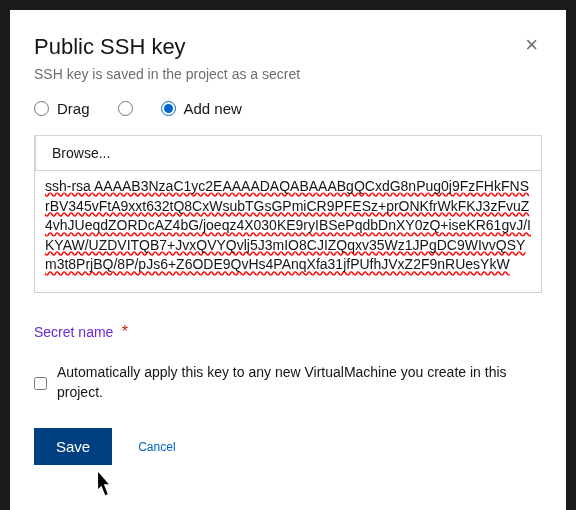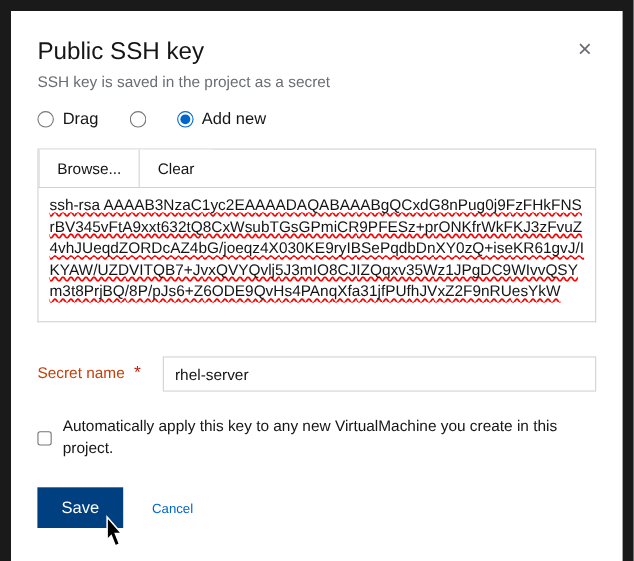--- a/index.html
+++ b/index.html
@@ -10,21 +10,21 @@
 .close-btn { background: none; border: none; font-size: 22px; color: #6a6e73; cursor: pointer; line-height: 1; padding: 0 4px; }
 .desc { color: #6a6e73; font-size: 14px; margin-bottom: 18px; }
 .radio-row { display: flex; gap: 28px; margin-bottom: 18px; }
 .radio-opt { display: flex; align-items: center; gap: 8px; font-size: 15px; color: #151515; }
 .radio-opt input[type="radio"] { width: 15px; height: 15px; accent-color: #0066cc; }
 .upload-row { display: flex; border: 1px solid #d2d2d2; margin-bottom: 0; }
 .upload-drop { flex: 1; padding: 9px 12px; color: #6a6e73; font-size: 14px; background: #fafafa; }
 .upload-btn { background: #fff; border: none; border-left: 1px solid #d2d2d2; padding: 9px 16px; font-size: 14px; color: #151515; cursor: pointer; }
 .ssh-textarea { width: 100%; height: 122px; border: 1px solid #d2d2d2; border-top: none; padding: 6px 10px; font-family: Arial, sans-serif; font-size: 14px; color: #151515; resize: none; overflow-y: scroll; line-height: 1.4; word-break: break-all; text-decoration: underline wavy red; text-decoration-skip-ink: none; }
 .field-row { display: flex; align-items: center; gap: 20px; margin-top: 26px; }
-.field-label { font-size: 14px; color: #c2410c; white-space: nowrap; }
+.field-label { font-size: 14px; color: #6d28d9; white-space: nowrap; }
 .req { color: #c9190b; margin-left: 4px; }
 .text-input { flex: 1; border: 1px solid #d2d2d2; padding: 7px 10px; font-size: 14px; color: #151515; }
 .check-row { display: flex; align-items: center; gap: 10px; margin-top: 22px; font-size: 14px; color: #151515; line-height: 1.4; }
 .check-row input { margin-top: 2px; }
 .footer { display: flex; gap: 26px; margin-top: 26px; }
 .btn-primary { background: #004080; color: #fff; border: none; padding: 10px 22px; font-size: 15px; cursor: pointer; }
 .btn-link { background: none; border: none; color: #0066cc; font-size: 12px; cursor: pointer; }
 .cursor { position: absolute; left: 88px; top: 468px; pointer-events: none; }
 .cursor svg { width: 30px; height: 36px; }
 </style>
@@ -51,31 +51,29 @@
       <input type="radio" name="src" style="">
     </label>
     <label class="radio-opt">
       <input type="radio" name="src" checked="" style="">
       <span>Add new</span>
     </label>
   </div>
 
   <div class="upload-row">
     <button class="upload-btn">Browse...</button>
-    <button class="upload-btn">Clear</button>
   </div>
 
   <textarea class="ssh-textarea" spellcheck="false" style="">ssh-rsa AAAAB3NzaC1yc2EAAAADAQABAAABgQCxdG8nPug0j9FzFHkFNSrBV345vFtA9xxt632tQ8CxWsubTGsGPmiCR9PFESz+prONKfrWkFKJ3zFvuZ4vhJUeqdZORDcAZ4bG/joeqz4X030KE9ryIBSePqdbDnXY0zQ+iseKR61gvJ/IKYAW/UZDVITQB7+JvxQVYQvlj5J3mIO8CJIZQqxv35Wz1JPgDC9WIvvQSYm3t8PrjBQ/8P/pJs6+Z6ODE9QvHs4PAnqXfa31jfPUfhJVxZ2F9nRUesYkW</textarea>
 
   <div class="field-row">
     <div>
       <span class="field-label">Secret name</span>
       <span class="req">*</span>
     </div>
-    <input type="text" class="text-input" value="rhel-server" style="">
   </div>
 
   <label class="check-row">
     <input type="checkbox" style="">
     <span>Automatically apply this key to any new VirtualMachine you create in this project.</span>
   </label>
 
   <div class="footer">
     <button class="btn-primary">Save</button>
     <button class="btn-link">Cancel</button>

